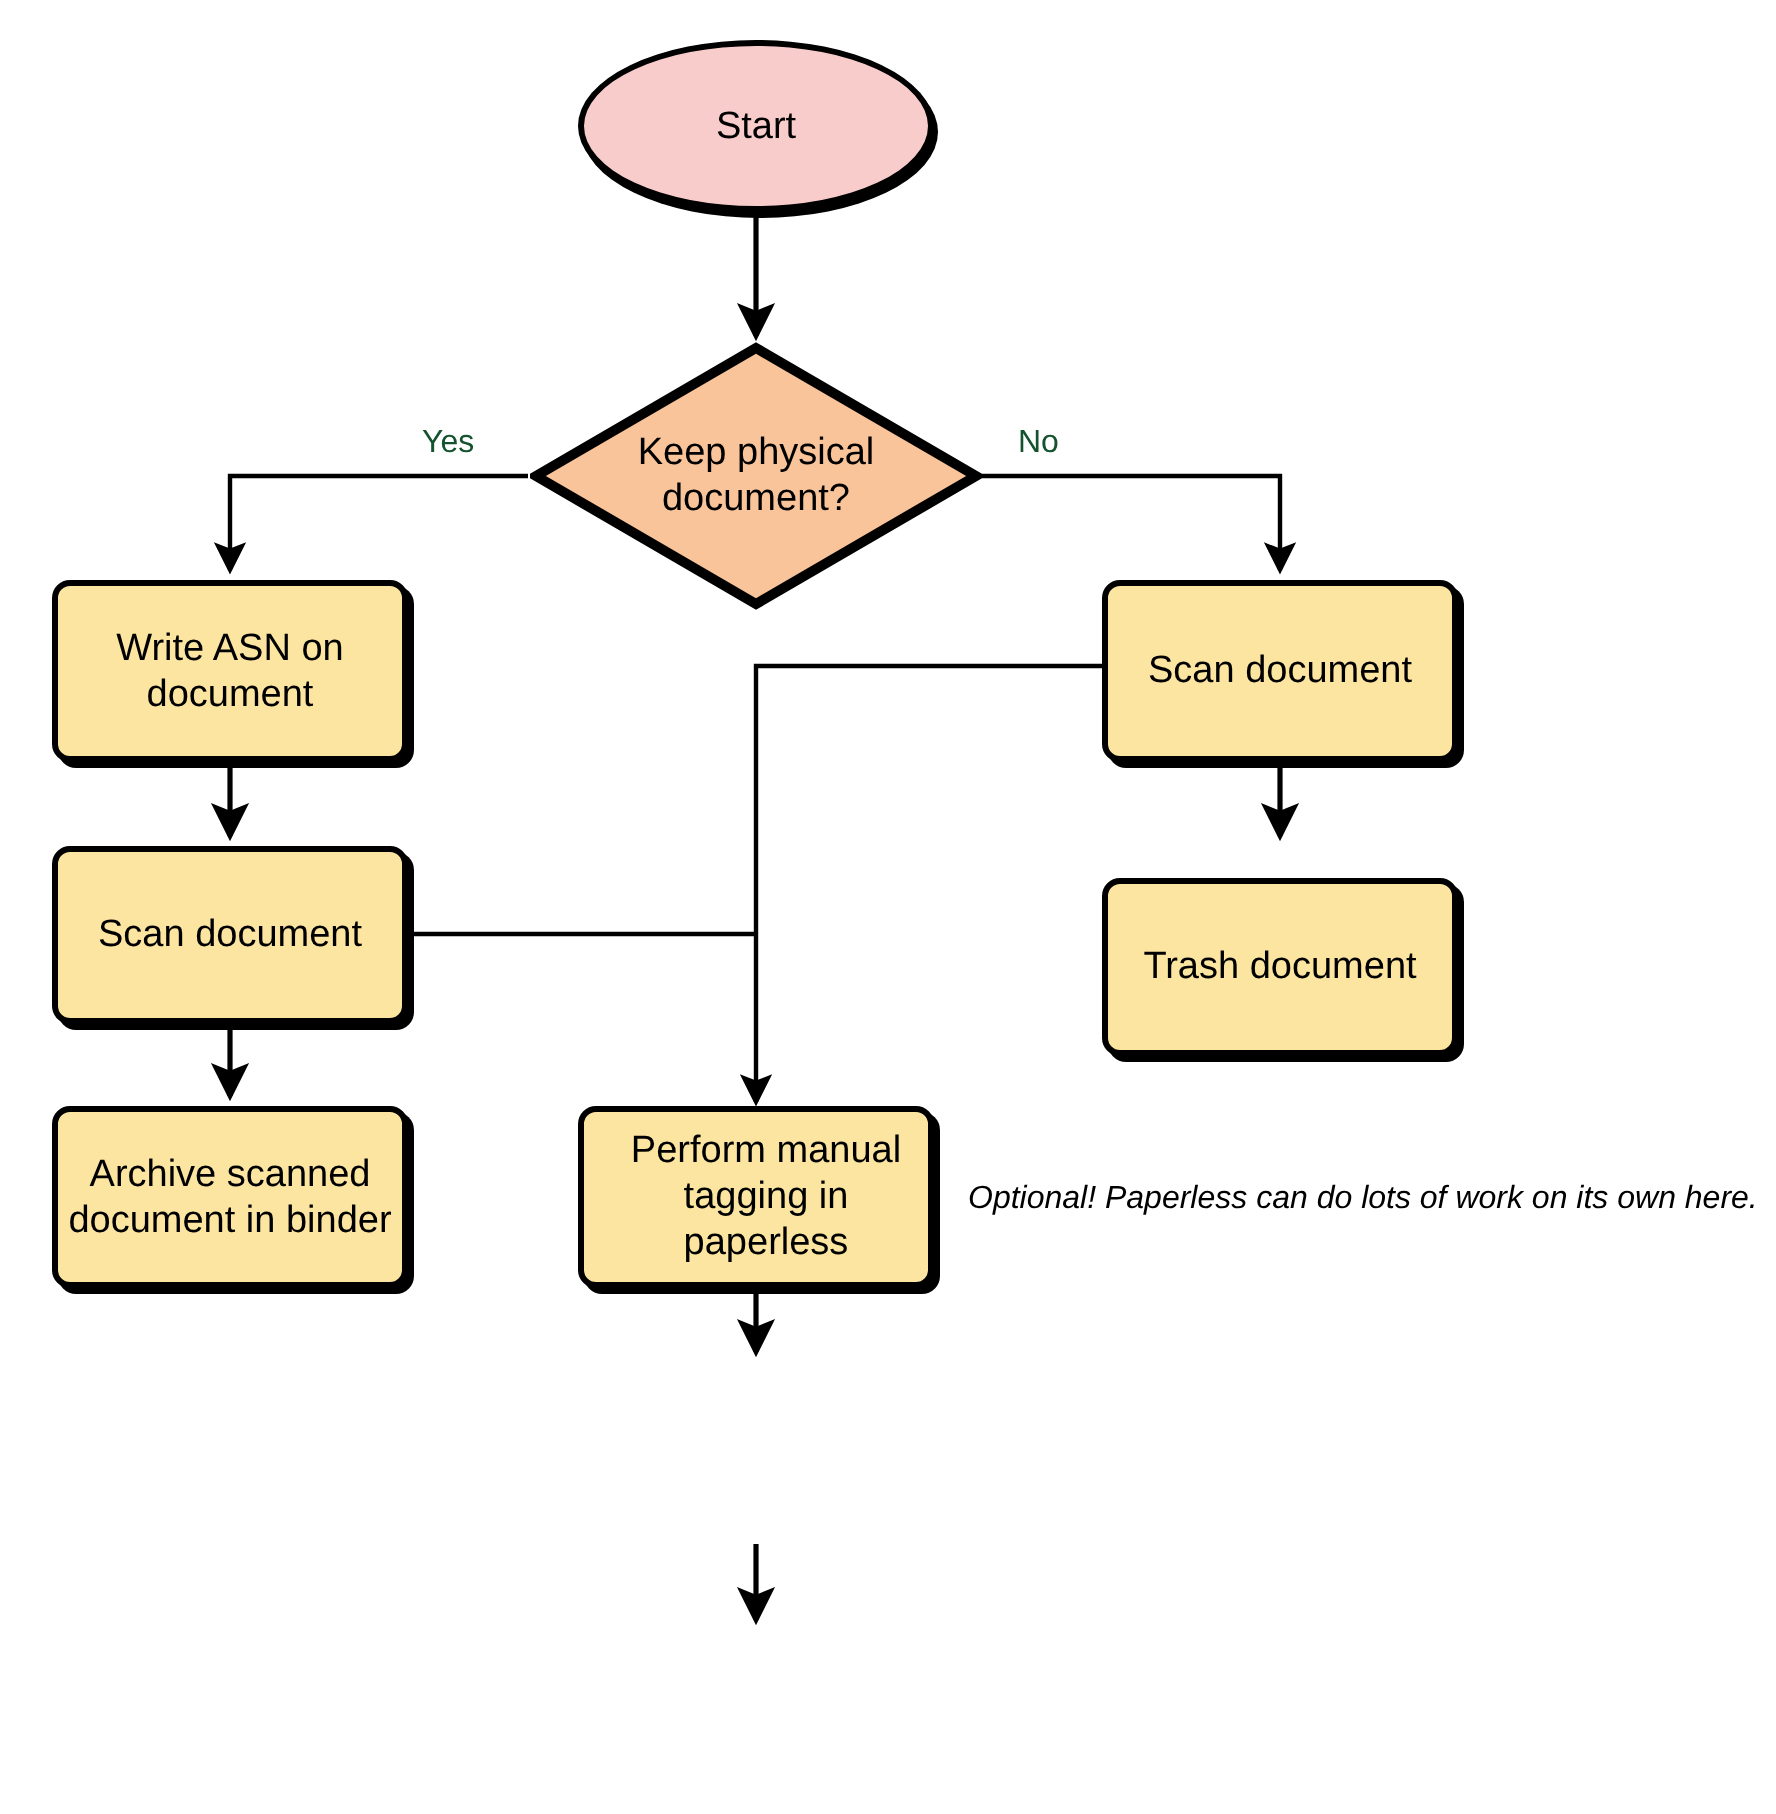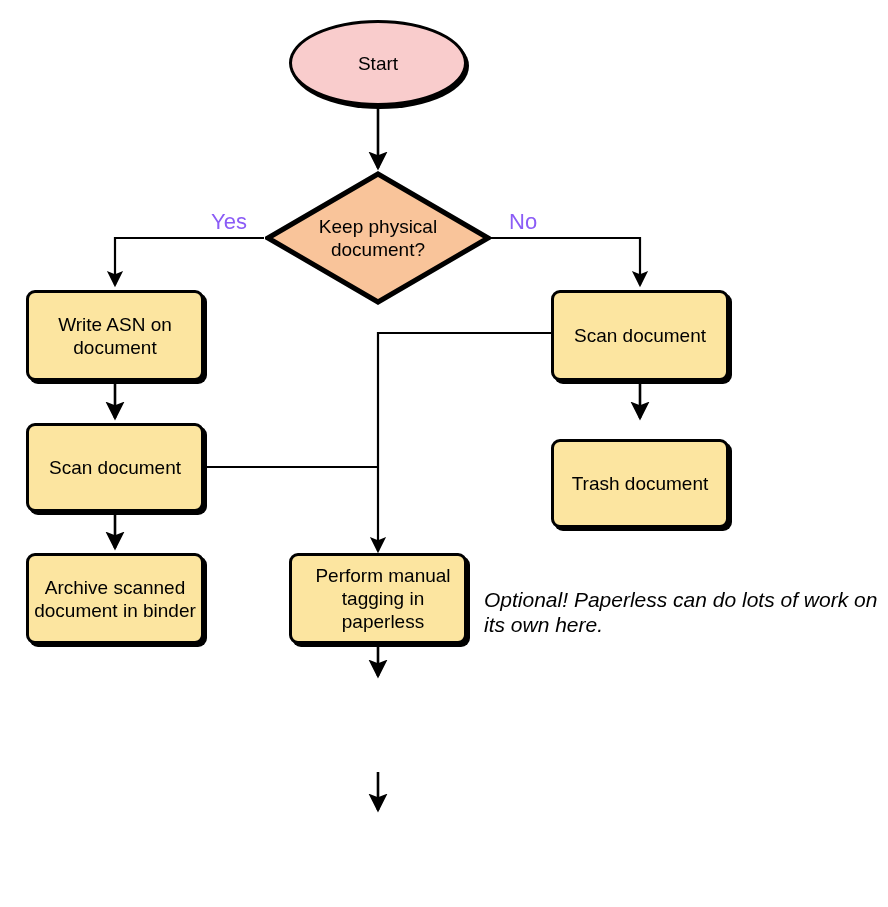--- a/index.html
+++ b/index.html
@@ -63,30 +63,30 @@
     width: 100%;
     height: 100%;
   }
   .decision-label {
     position: relative;
     z-index: 1;
     width: 72%;
   }
   .edge-label {
     position: absolute;
-    font-size: 22px;
+    font-size: 16px;
     line-height: 21px;
-    color: #8b5cf6;
+    color: #14532d;
     z-index: 3;
     white-space: nowrap;
   }
   .annotation {
     position: absolute;
     font-style: italic;
-    font-size: 21px;
+    font-size: 16px;
     line-height: 25px;
     color: #000000;
     z-index: 3;
   }
 </style>
 </head>
 <body>
 
 <div id="canvas">
 

